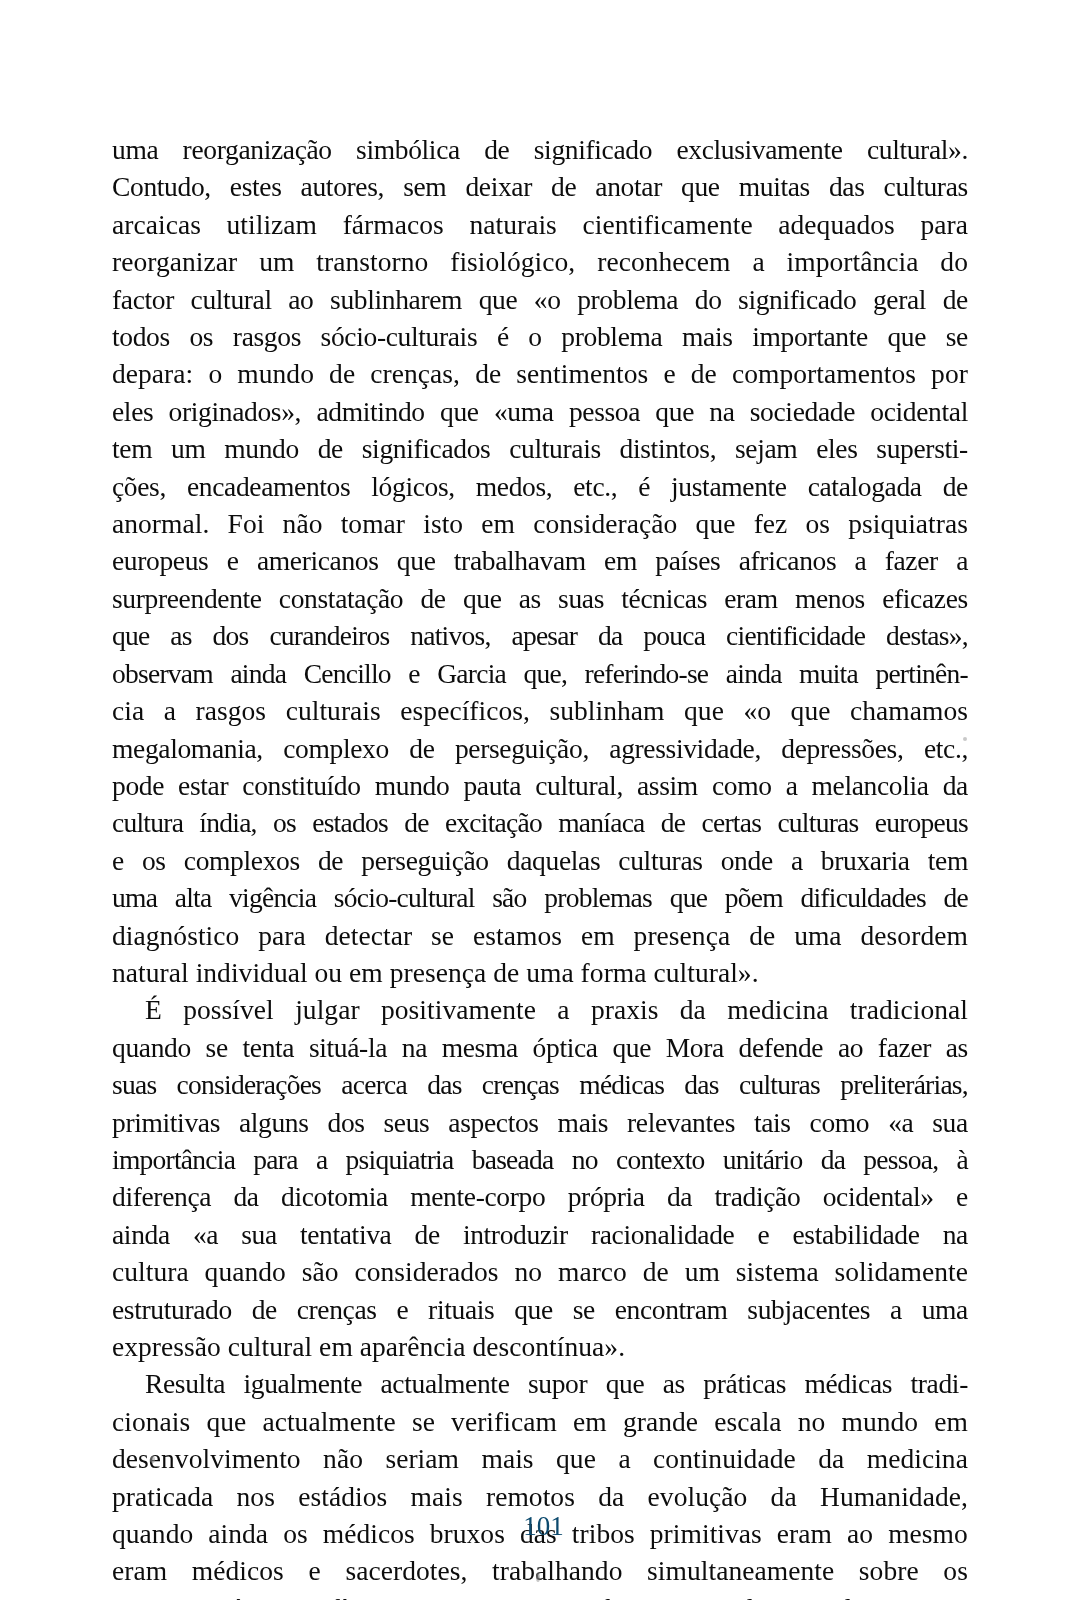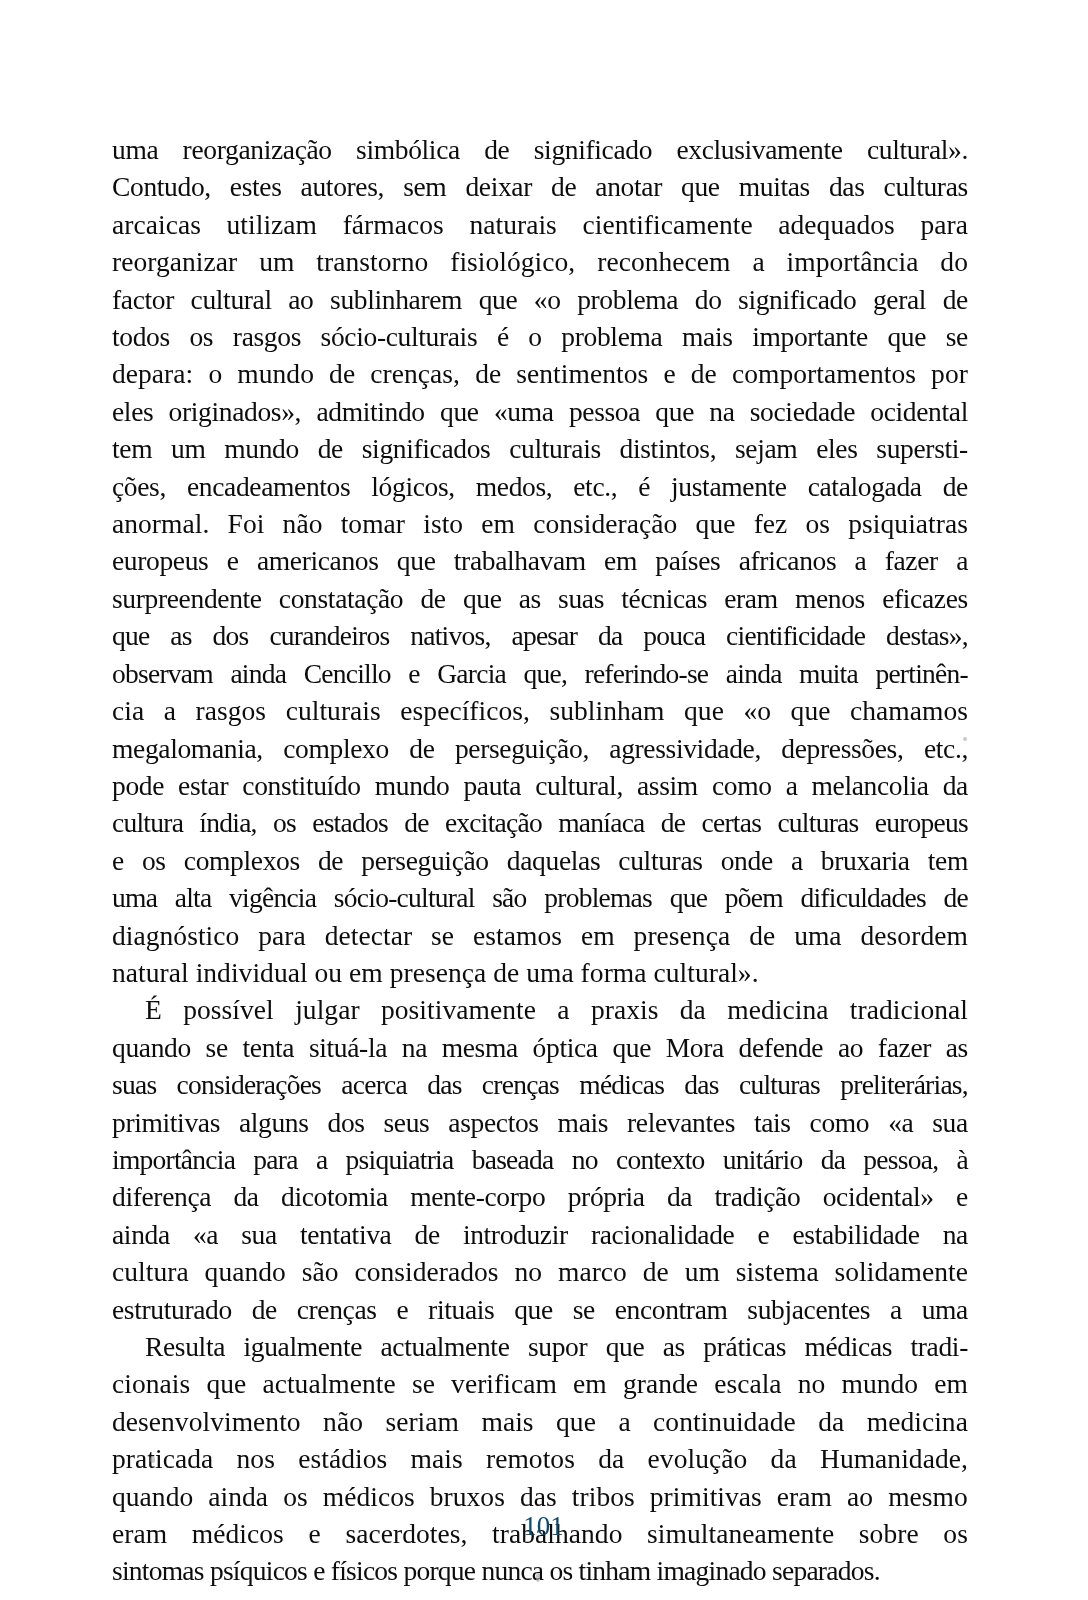--- a/index.html
+++ b/index.html
@@ -452,20 +452,21 @@
           <span>crenças</span>
           <span>e</span>
           <span>rituais</span>
           <span>que</span>
           <span>se</span>
           <span>encontram</span>
           <span>subjacentes</span>
           <span>a</span>
           <span>uma</span>
         </div>
+        <div class="line last">expressão cultural em aparência descontínua».</div>
       </div>
       <div class="para">
         <div class="line j indent tight">
           <span>Resulta</span>
           <span>igualmente</span>
           <span>actualmente</span>
           <span>supor</span>
           <span>que</span>
           <span>as</span>
           <span>práticas</span>

